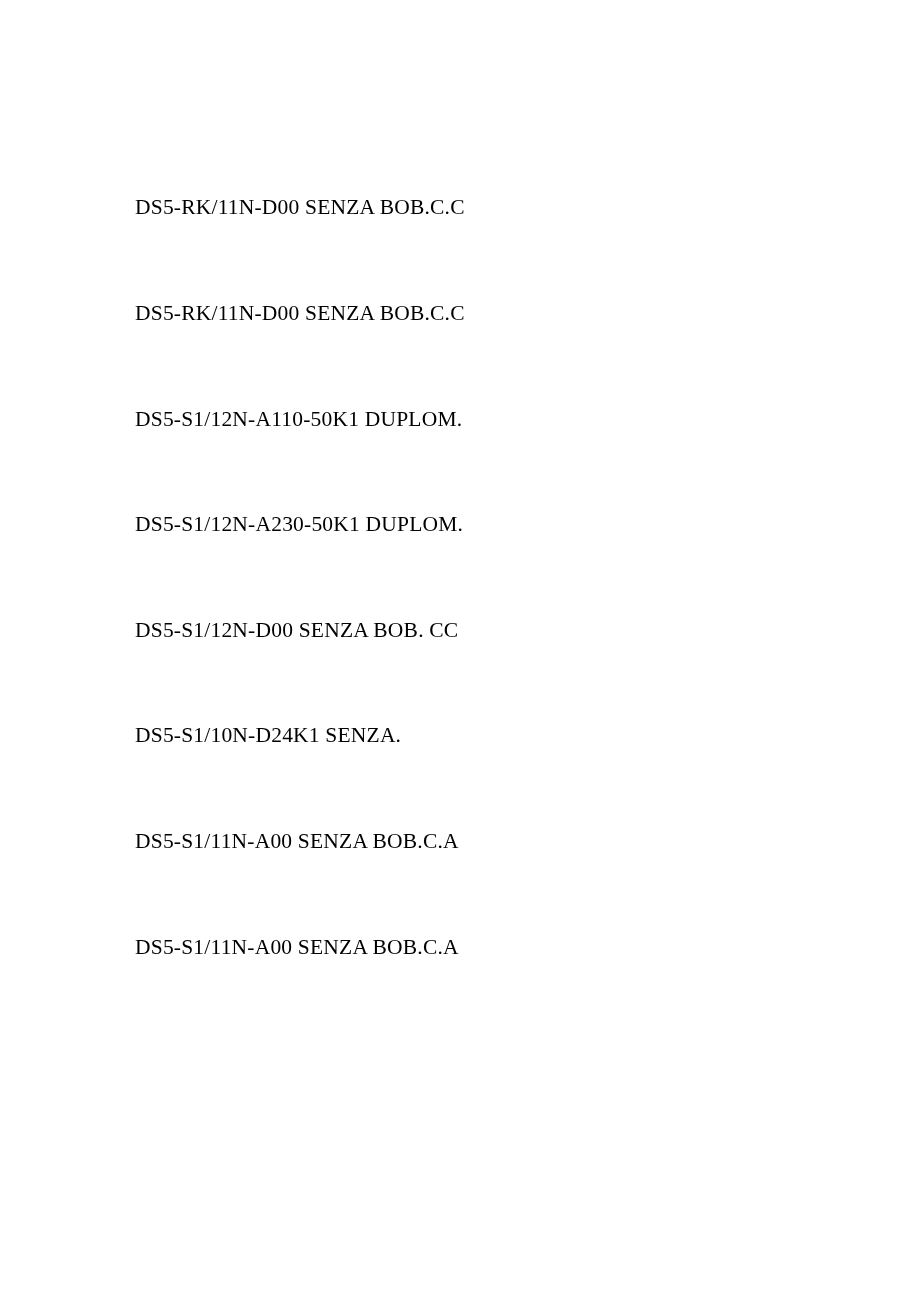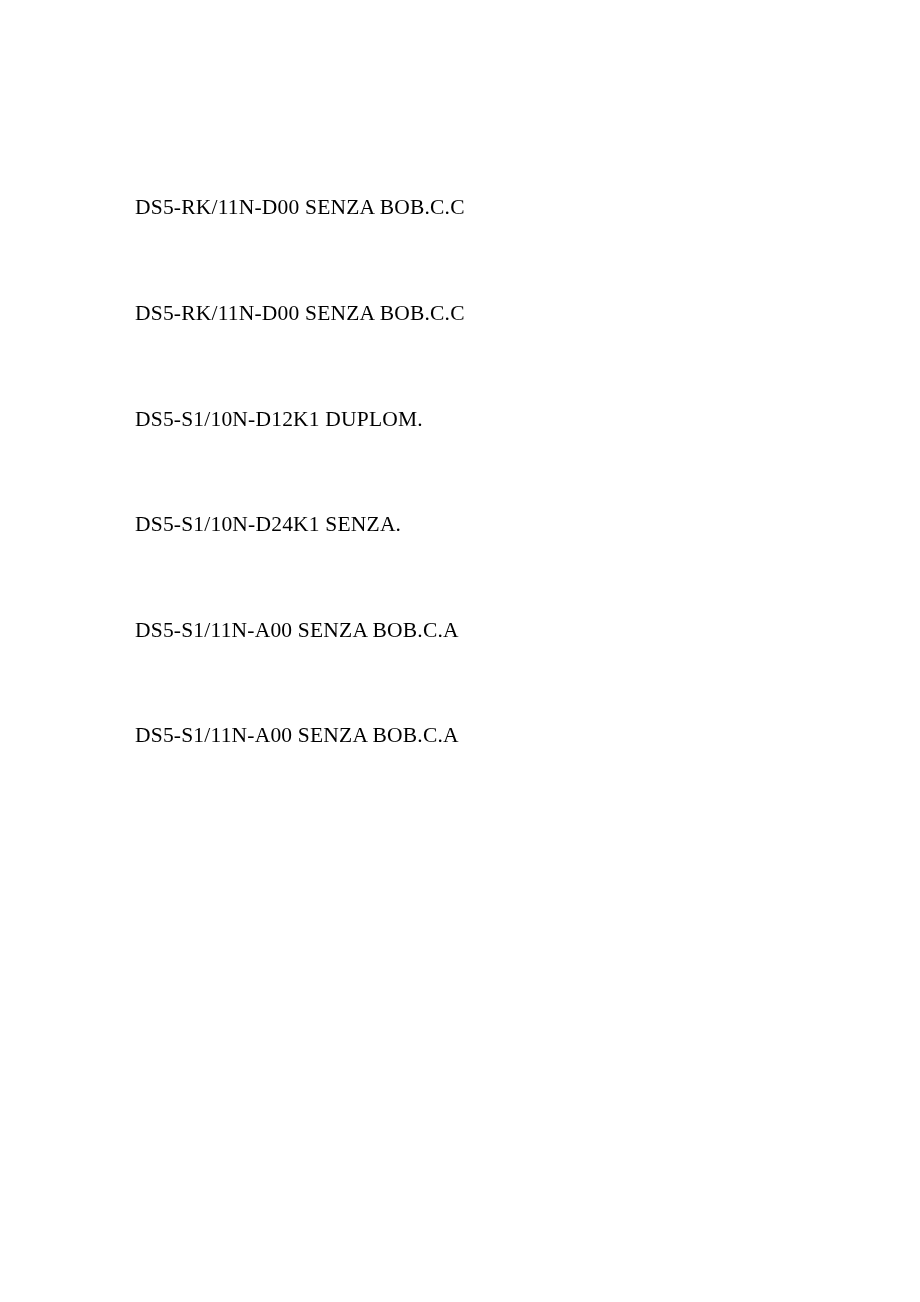--- a/index.html
+++ b/index.html
@@ -23,21 +23,23 @@
   .line {
     
   }
 </style>
 </head>
 <body>
 
 <div class="page">
   <div class="line">DS5-RK/11N-D00 SENZA BOB.C.C</div>
   <div class="line">DS5-RK/11N-D00 SENZA BOB.C.C</div>
-  <div class="line">DS5-S1/10N-D12K1 DUPLOM.</div>
+  <div class="line">DS5-S1/12N-A110-50K1 DUPLOM.</div>
+  <div class="line">DS5-S1/12N-A230-50K1 DUPLOM.</div>
+  <div class="line">DS5-S1/12N-D00 SENZA BOB. CC</div>
   <div class="line">DS5-S1/10N-D24K1 SENZA.</div>
   <div class="line">DS5-S1/11N-A00 SENZA BOB.C.A</div>
   <div class="line">DS5-S1/11N-A00 SENZA BOB.C.A</div>
   
   
   
   
   
   
   

